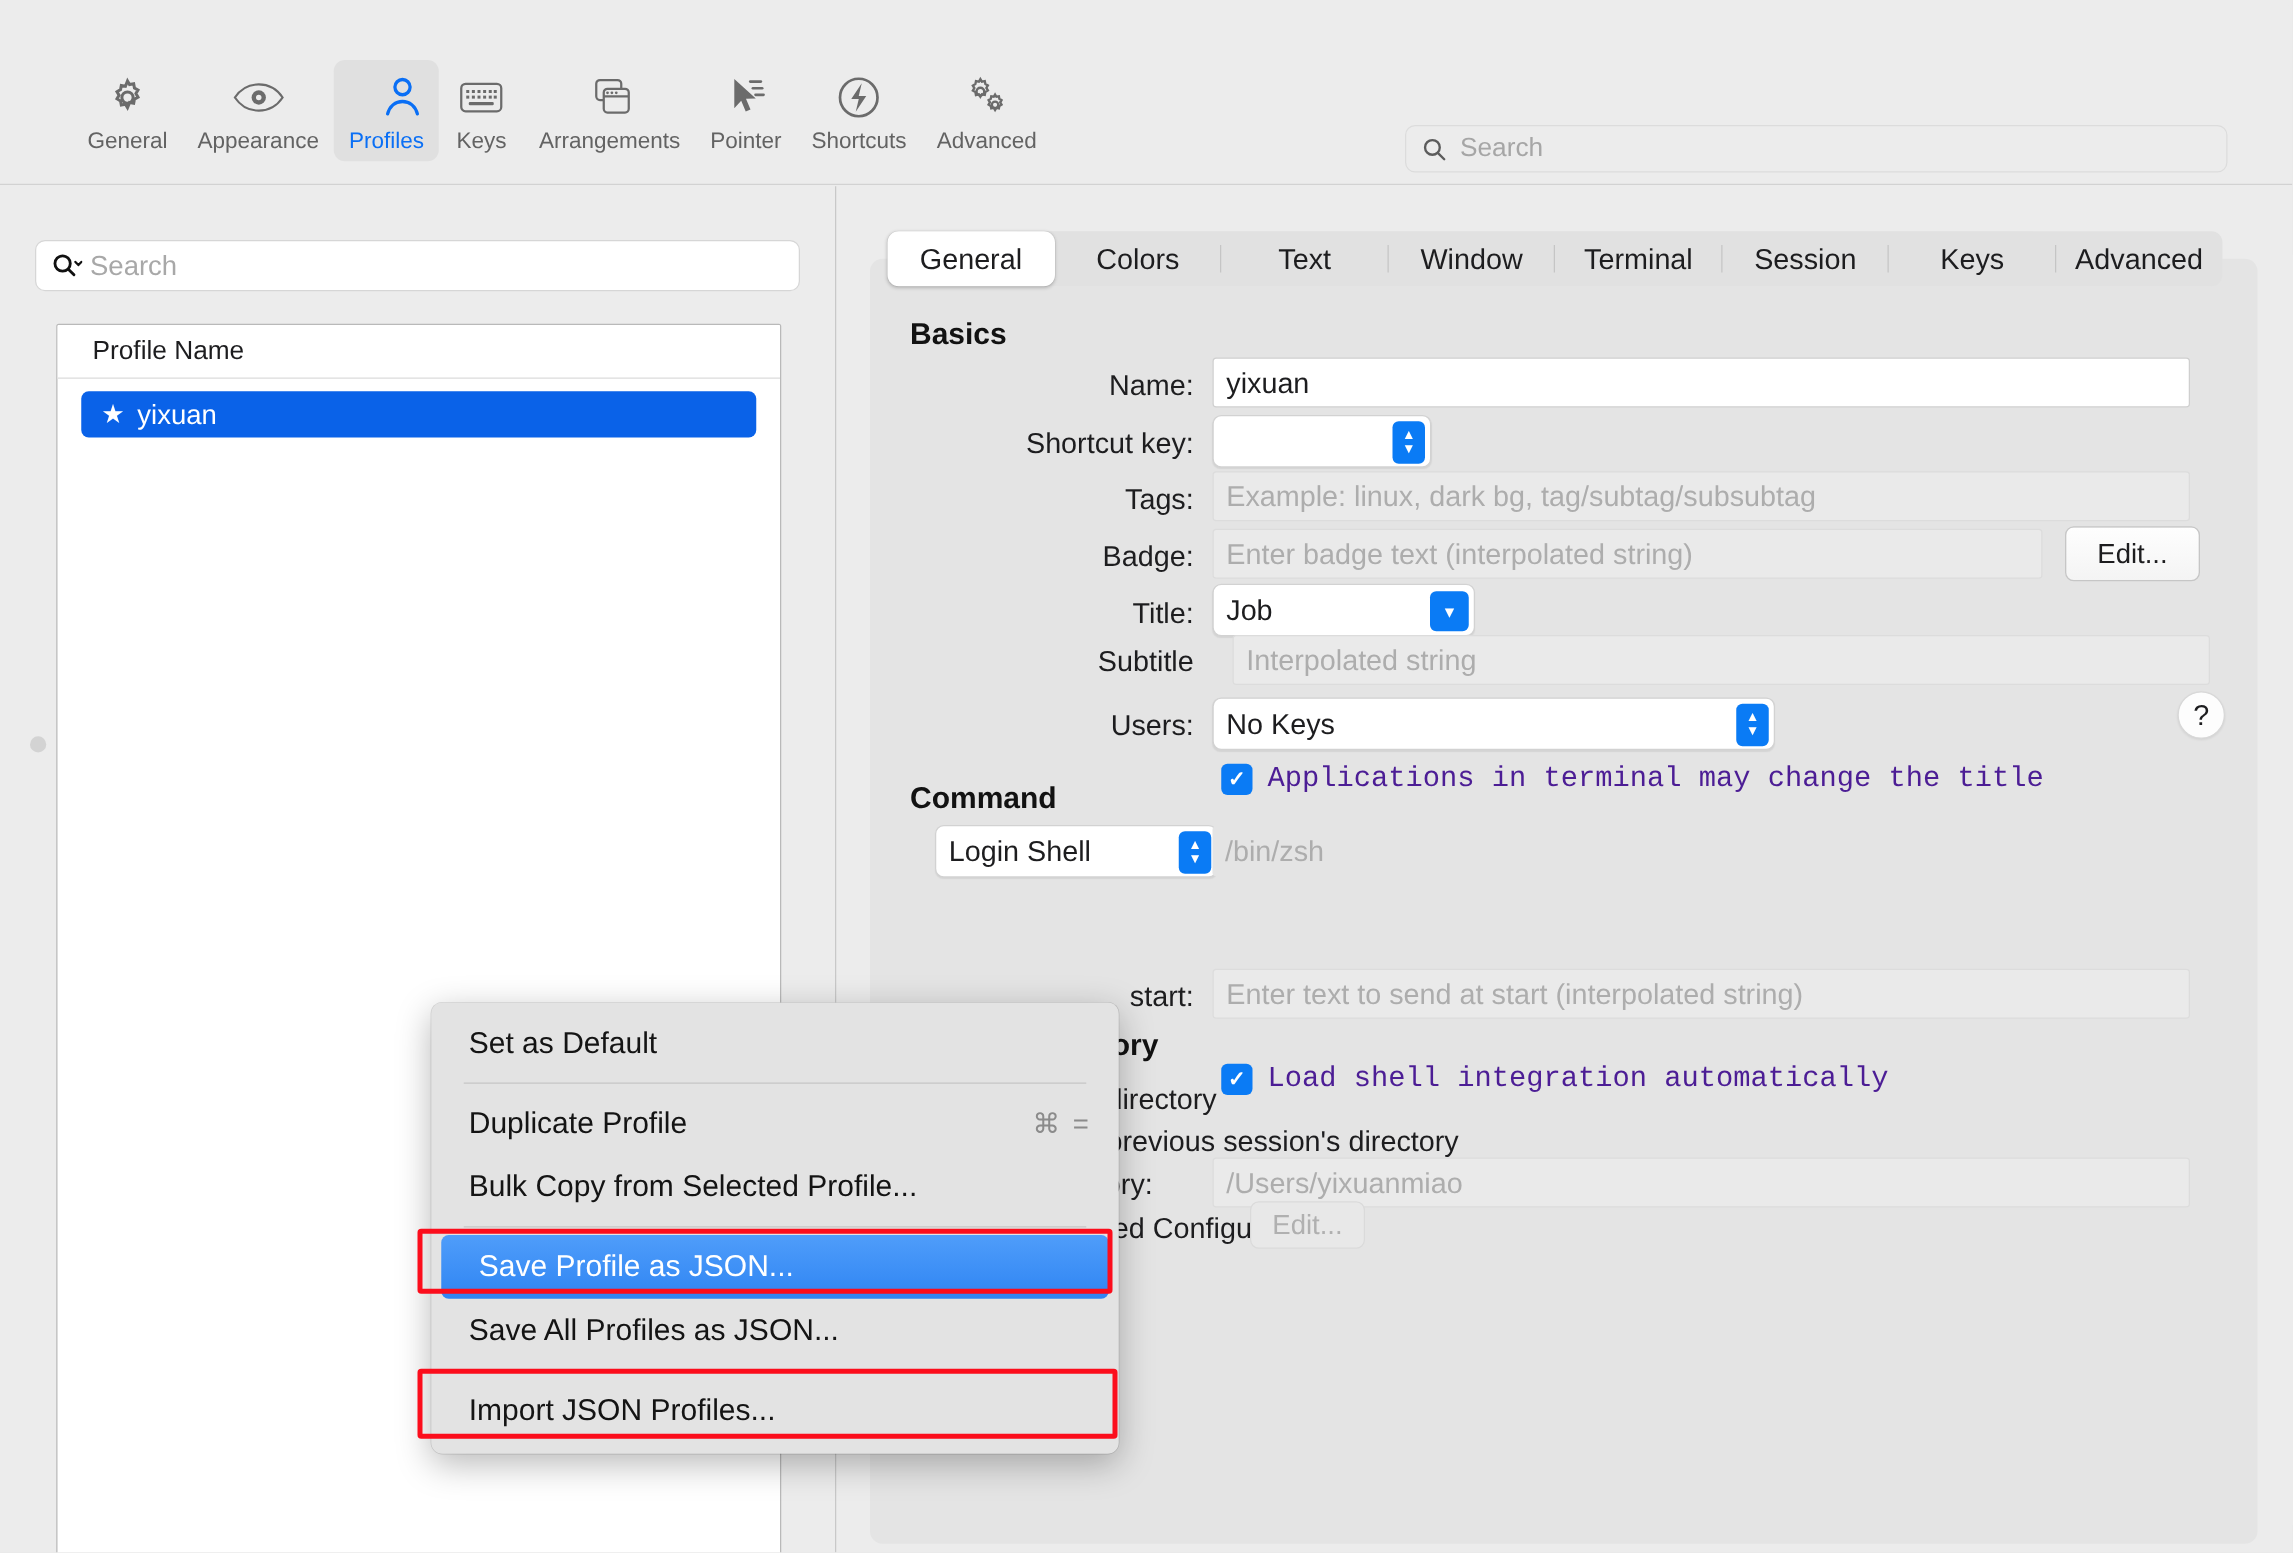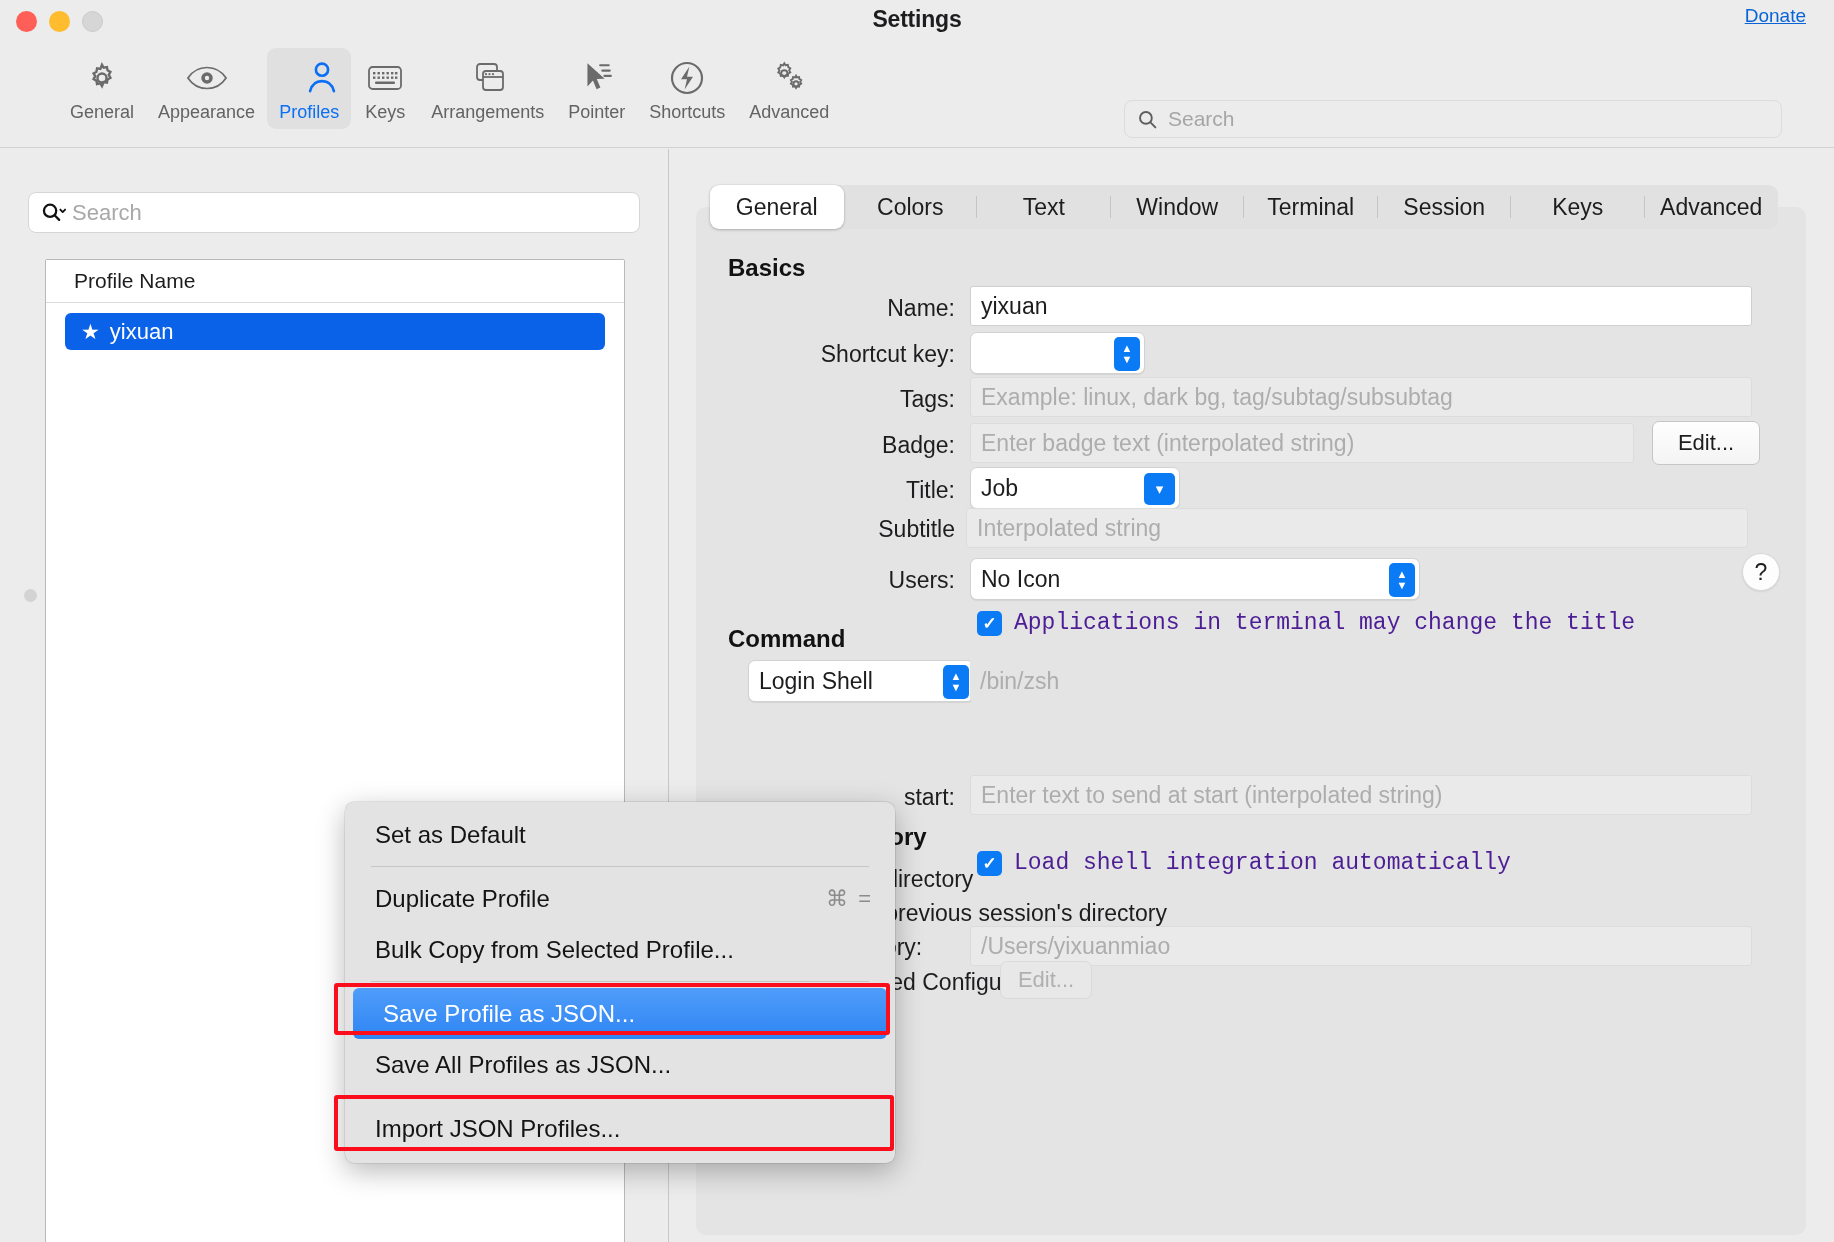--- a/index.html
+++ b/index.html
@@ -196,29 +196,20 @@
   .hilite-box {
     position: absolute; border: 4px solid #fc0d1c; border-radius: 3px; z-index: 60;
     pointer-events: none;
   }
 </style>
 </head>
 <body>
 
 <div class="window">
 
-  <div class="titlebar">
-    <div class="traffic">
-      <div class="dot red"></div>
-      <div class="dot yellow"></div>
-      <div class="dot grey"></div>
-    </div>
-    <div class="win-title">Settings</div>
-    <div class="donate">Donate</div>
-  </div>
 
   <div class="toolbar">
     <div class="tb-items">
 
       <div class="tb-item">
         <div class="tb-ico">
           <svg width="36" height="36" viewBox="0 0 24 24" fill="none" stroke="#6b6b6b" stroke-width="1.6">
             <circle cx="12" cy="12" r="3"></circle>
             <path d="M12 3.2l1.1 1.9 2.2-.4.4 2.2 1.9 1.1-1.1 1.9 1.1 1.9-1.9 1.1-.4 2.2-2.2-.4L12 17.4l-1.1-1.8-2.2.4-.4-2.2-1.9-1.1 1.1-1.9-1.1-1.9 1.9-1.1.4-2.2 2.2.4z"></path>
           </svg>
@@ -404,27 +395,27 @@
       <div class="popdown">▾</div>
     </div>
     <div class="help-btn" style="left:1072px; top:404px;">?</div>
 
     <div class="chkrow" style="left:307px; top:461px;">
       <div class="chk">✓</div>
       <span class="txt">Applications in terminal may change the title</span>
     </div>
 
     <div class="flabel" style="left:20px; top:367px; width:265px; top:367px;">Subtitle</div>
-    <div class="tfield ghost" style="left:296px; top:359px; width:782px;">
+    <div class="tfield ghost" style="left:316px; top:359px; width:782px;">
       <span class="ph">Interpolated string</span>
     </div>
 
     <div class="flabel" style="left:20px; top:418px; width:265px;">Users:</div>
     <div class="stepper" style="left:300px; top:409px; width:450px;">
-      <span>No Icon</span>
+      <span>No Keys</span>
       <div class="updown">▲<br>▼</div>
     </div>
 
     <div class="sect-title" style="left:58px; top:476px;">Command</div>
 
     <div class="stepper" style="left:78px; top:511px; width:226px;">
       <span>Login Shell</span>
       <div class="updown">▲<br>▼</div>
     </div>
     <div class="tfield ghost" style="left:300px; top:512px; width:782px; border:none; background:#e4e4e4;text-align:right;">

